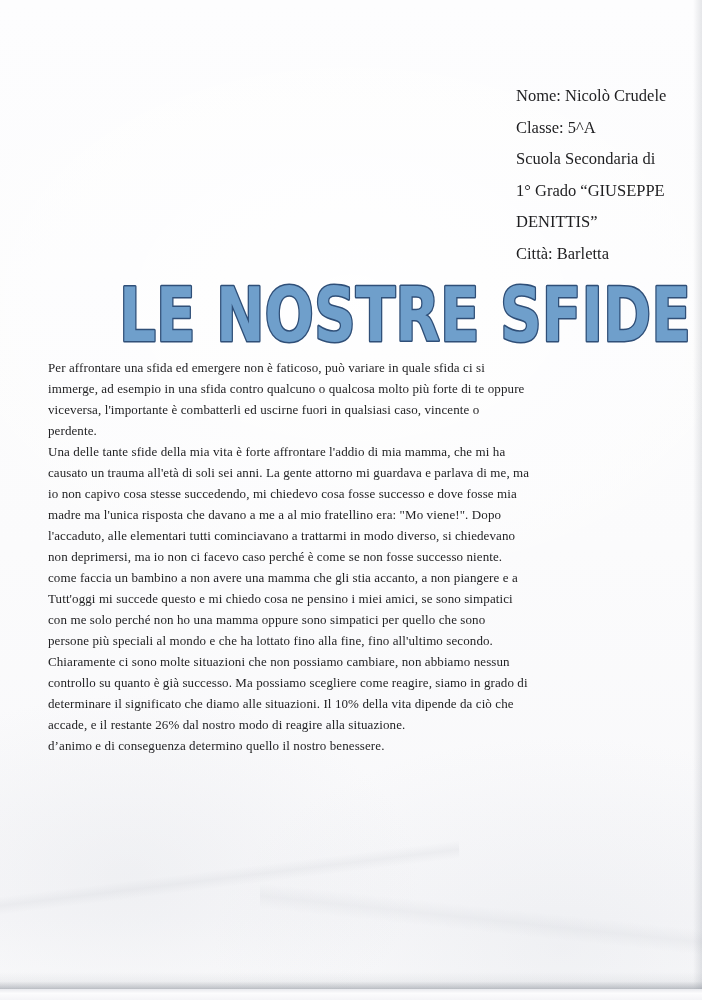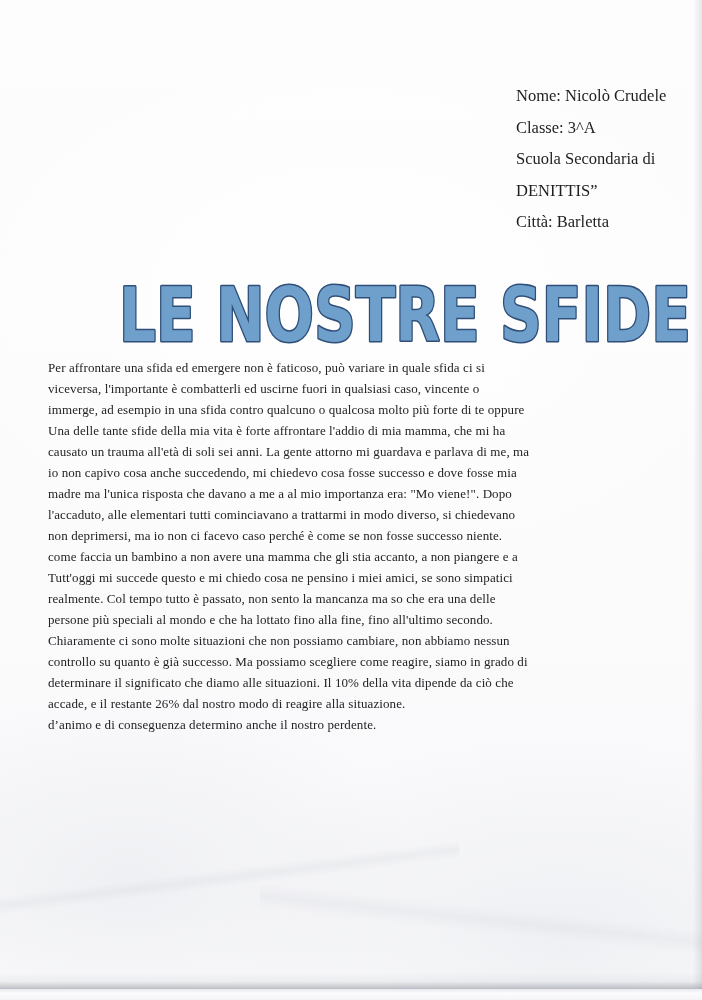--- a/index.html
+++ b/index.html
@@ -110,51 +110,53 @@
     white-space: nowrap;
   }
 </style>
 </head>
 <body>
 
 <div class="page">
 
   <div class="student-info">
       <div class="info-line">Nome: Nicolò Crudele</div>
-      <div class="info-line">Classe: 3^A</div>
+      <div class="info-line">Classe: 5^A</div>
       <div class="info-line">Scuola Secondaria di</div>
+      <div class="info-line">1° Grado “GIUSEPPE</div>
       <div class="info-line">DENITTIS”</div>
       <div class="info-line">Città: Barletta</div>
     </div>
 
   <div class="title-wrap">
     <svg width="600" height="76" viewBox="0 0 600 76">
       <text x="2" y="60" font-size="74" textLength="572" lengthAdjust="spacingAndGlyphs" stroke-width="3.2" fill="#6f9fcb" stroke="#2f4f78">LE NOSTRE SFIDE</text>
     </svg>
   </div>
 
   <div class="essay-body">
       <div class="essay-line">Per affrontare una sfida ed emergere non è faticoso, può variare in quale sfida ci si</div>
+      <div class="essay-line">immerge, ad esempio in una sfida contro qualcuno o qualcosa molto più forte di te oppure</div>
       <div class="essay-line">viceversa, l'importante è combatterli ed uscirne fuori in qualsiasi caso, vincente o</div>
-      <div class="essay-line">immerge, ad esempio in una sfida contro qualcuno o qualcosa molto più forte di te oppure</div>
+      <div class="essay-line">perdente.</div>
       <div class="essay-line">Una delle tante sfide della mia vita è forte affrontare l'addio di mia mamma, che mi ha</div>
       <div class="essay-line">causato un trauma all'età di soli sei anni. La gente attorno mi guardava e parlava di me, ma</div>
-      <div class="essay-line">io non capivo cosa anche succedendo, mi chiedevo cosa fosse successo e dove fosse mia</div>
-      <div class="essay-line">madre ma l'unica risposta che davano a me a al mio importanza era: "Mo viene!". Dopo</div>
+      <div class="essay-line">io non capivo cosa stesse succedendo, mi chiedevo cosa fosse successo e dove fosse mia</div>
+      <div class="essay-line">madre ma l'unica risposta che davano a me a al mio fratellino era: "Mo viene!". Dopo</div>
       <div class="essay-line">l'accaduto, alle elementari tutti cominciavano a trattarmi in modo diverso, si chiedevano</div>
       <div class="essay-line">non deprimersi, ma io non ci facevo caso perché è come se non fosse successo niente.</div>
       <div class="essay-line">come faccia un bambino a non avere una mamma che gli stia accanto, a non piangere e a</div>
       <div class="essay-line">Tutt'oggi mi succede questo e mi chiedo cosa ne pensino i miei amici, se sono simpatici</div>
-      <div class="essay-line">realmente. Col tempo tutto è passato, non sento la mancanza ma so che era una delle</div>
+      <div class="essay-line">con me solo perché non ho una mamma oppure sono simpatici per quello che sono</div>
       <div class="essay-line">persone più speciali al mondo e che ha lottato fino alla fine, fino all'ultimo secondo.</div>
       <div class="essay-line">Chiaramente ci sono molte situazioni che non possiamo cambiare, non abbiamo nessun</div>
       <div class="essay-line">controllo su quanto è già successo. Ma possiamo scegliere come reagire, siamo in grado di</div>
       <div class="essay-line">determinare il significato che diamo alle situazioni. Il 10% della vita dipende da ciò che</div>
       <div class="essay-line">accade, e il restante 26% dal nostro modo di reagire alla situazione.</div>
-      <div class="essay-line">d’animo e di conseguenza determino anche il nostro perdente.</div>
+      <div class="essay-line">d’animo e di conseguenza determino quello il nostro benessere.</div>
     </div>
 
   <div class="crease-1"></div>
   <div class="crease-2"></div>
   <div class="scan-edge-right"></div>
   <div class="scan-bottom-shadow"></div>
   <div class="scan-bottom-strip"></div>
 
 </div>
 

